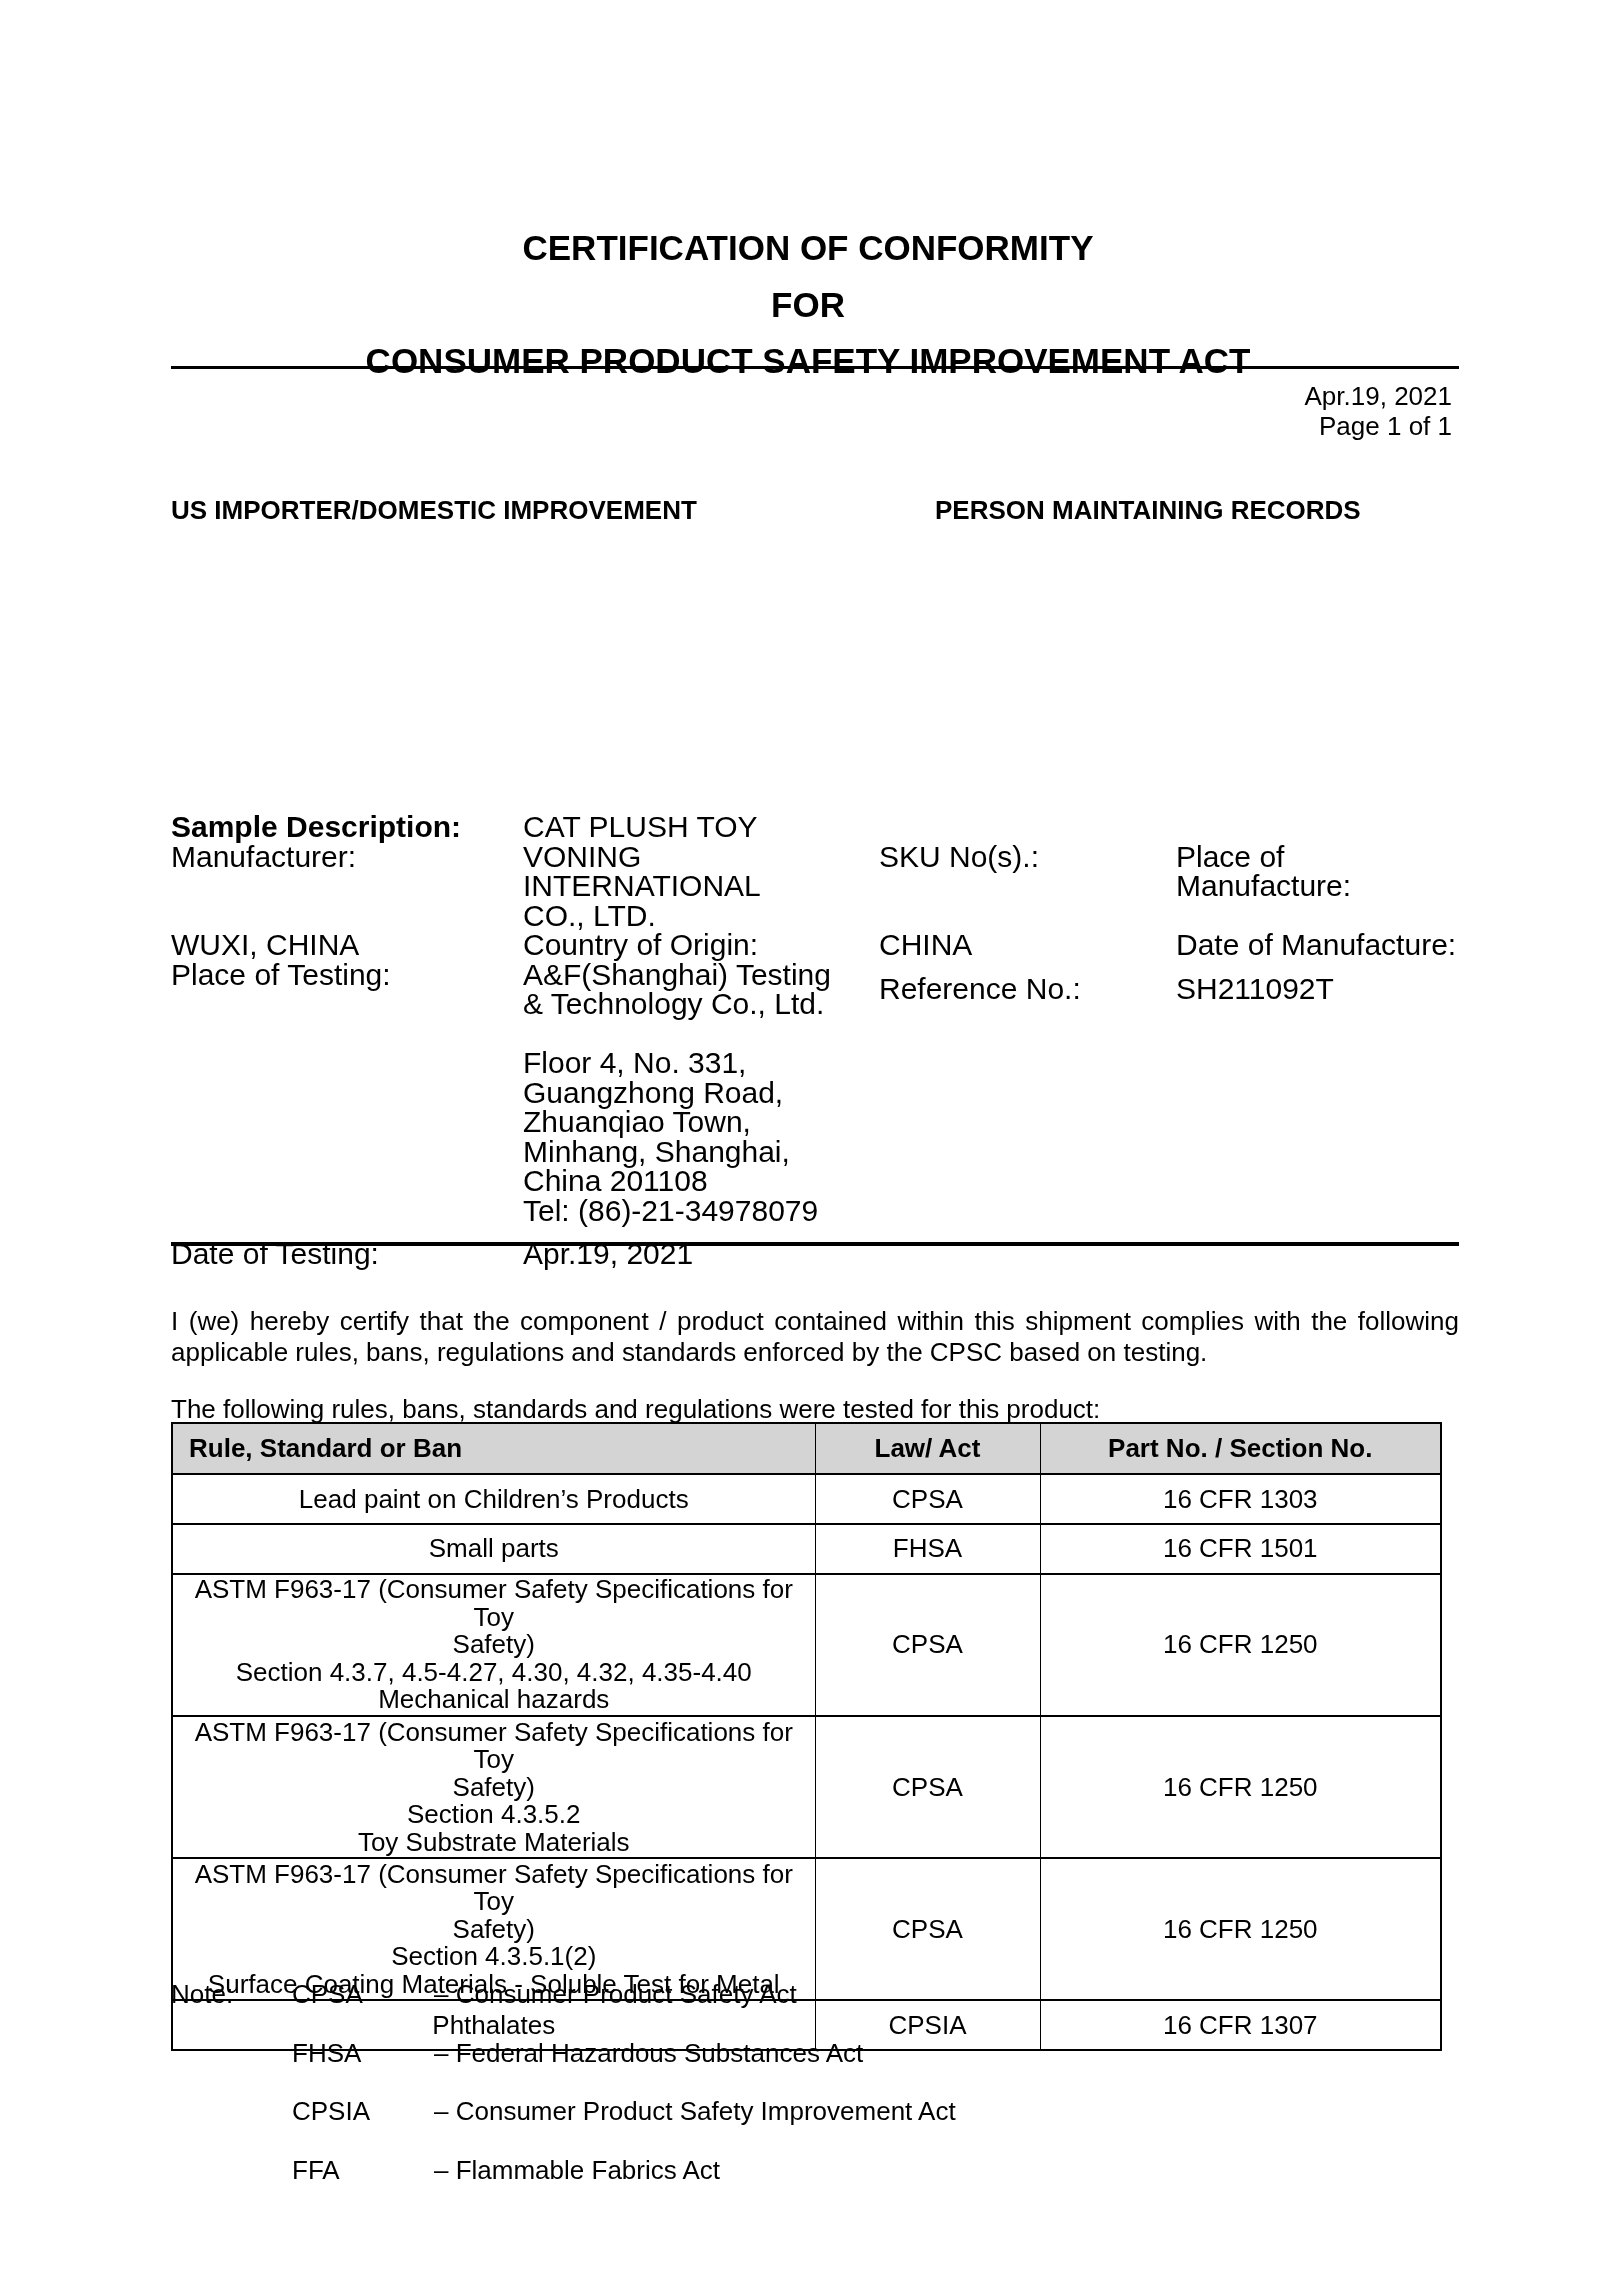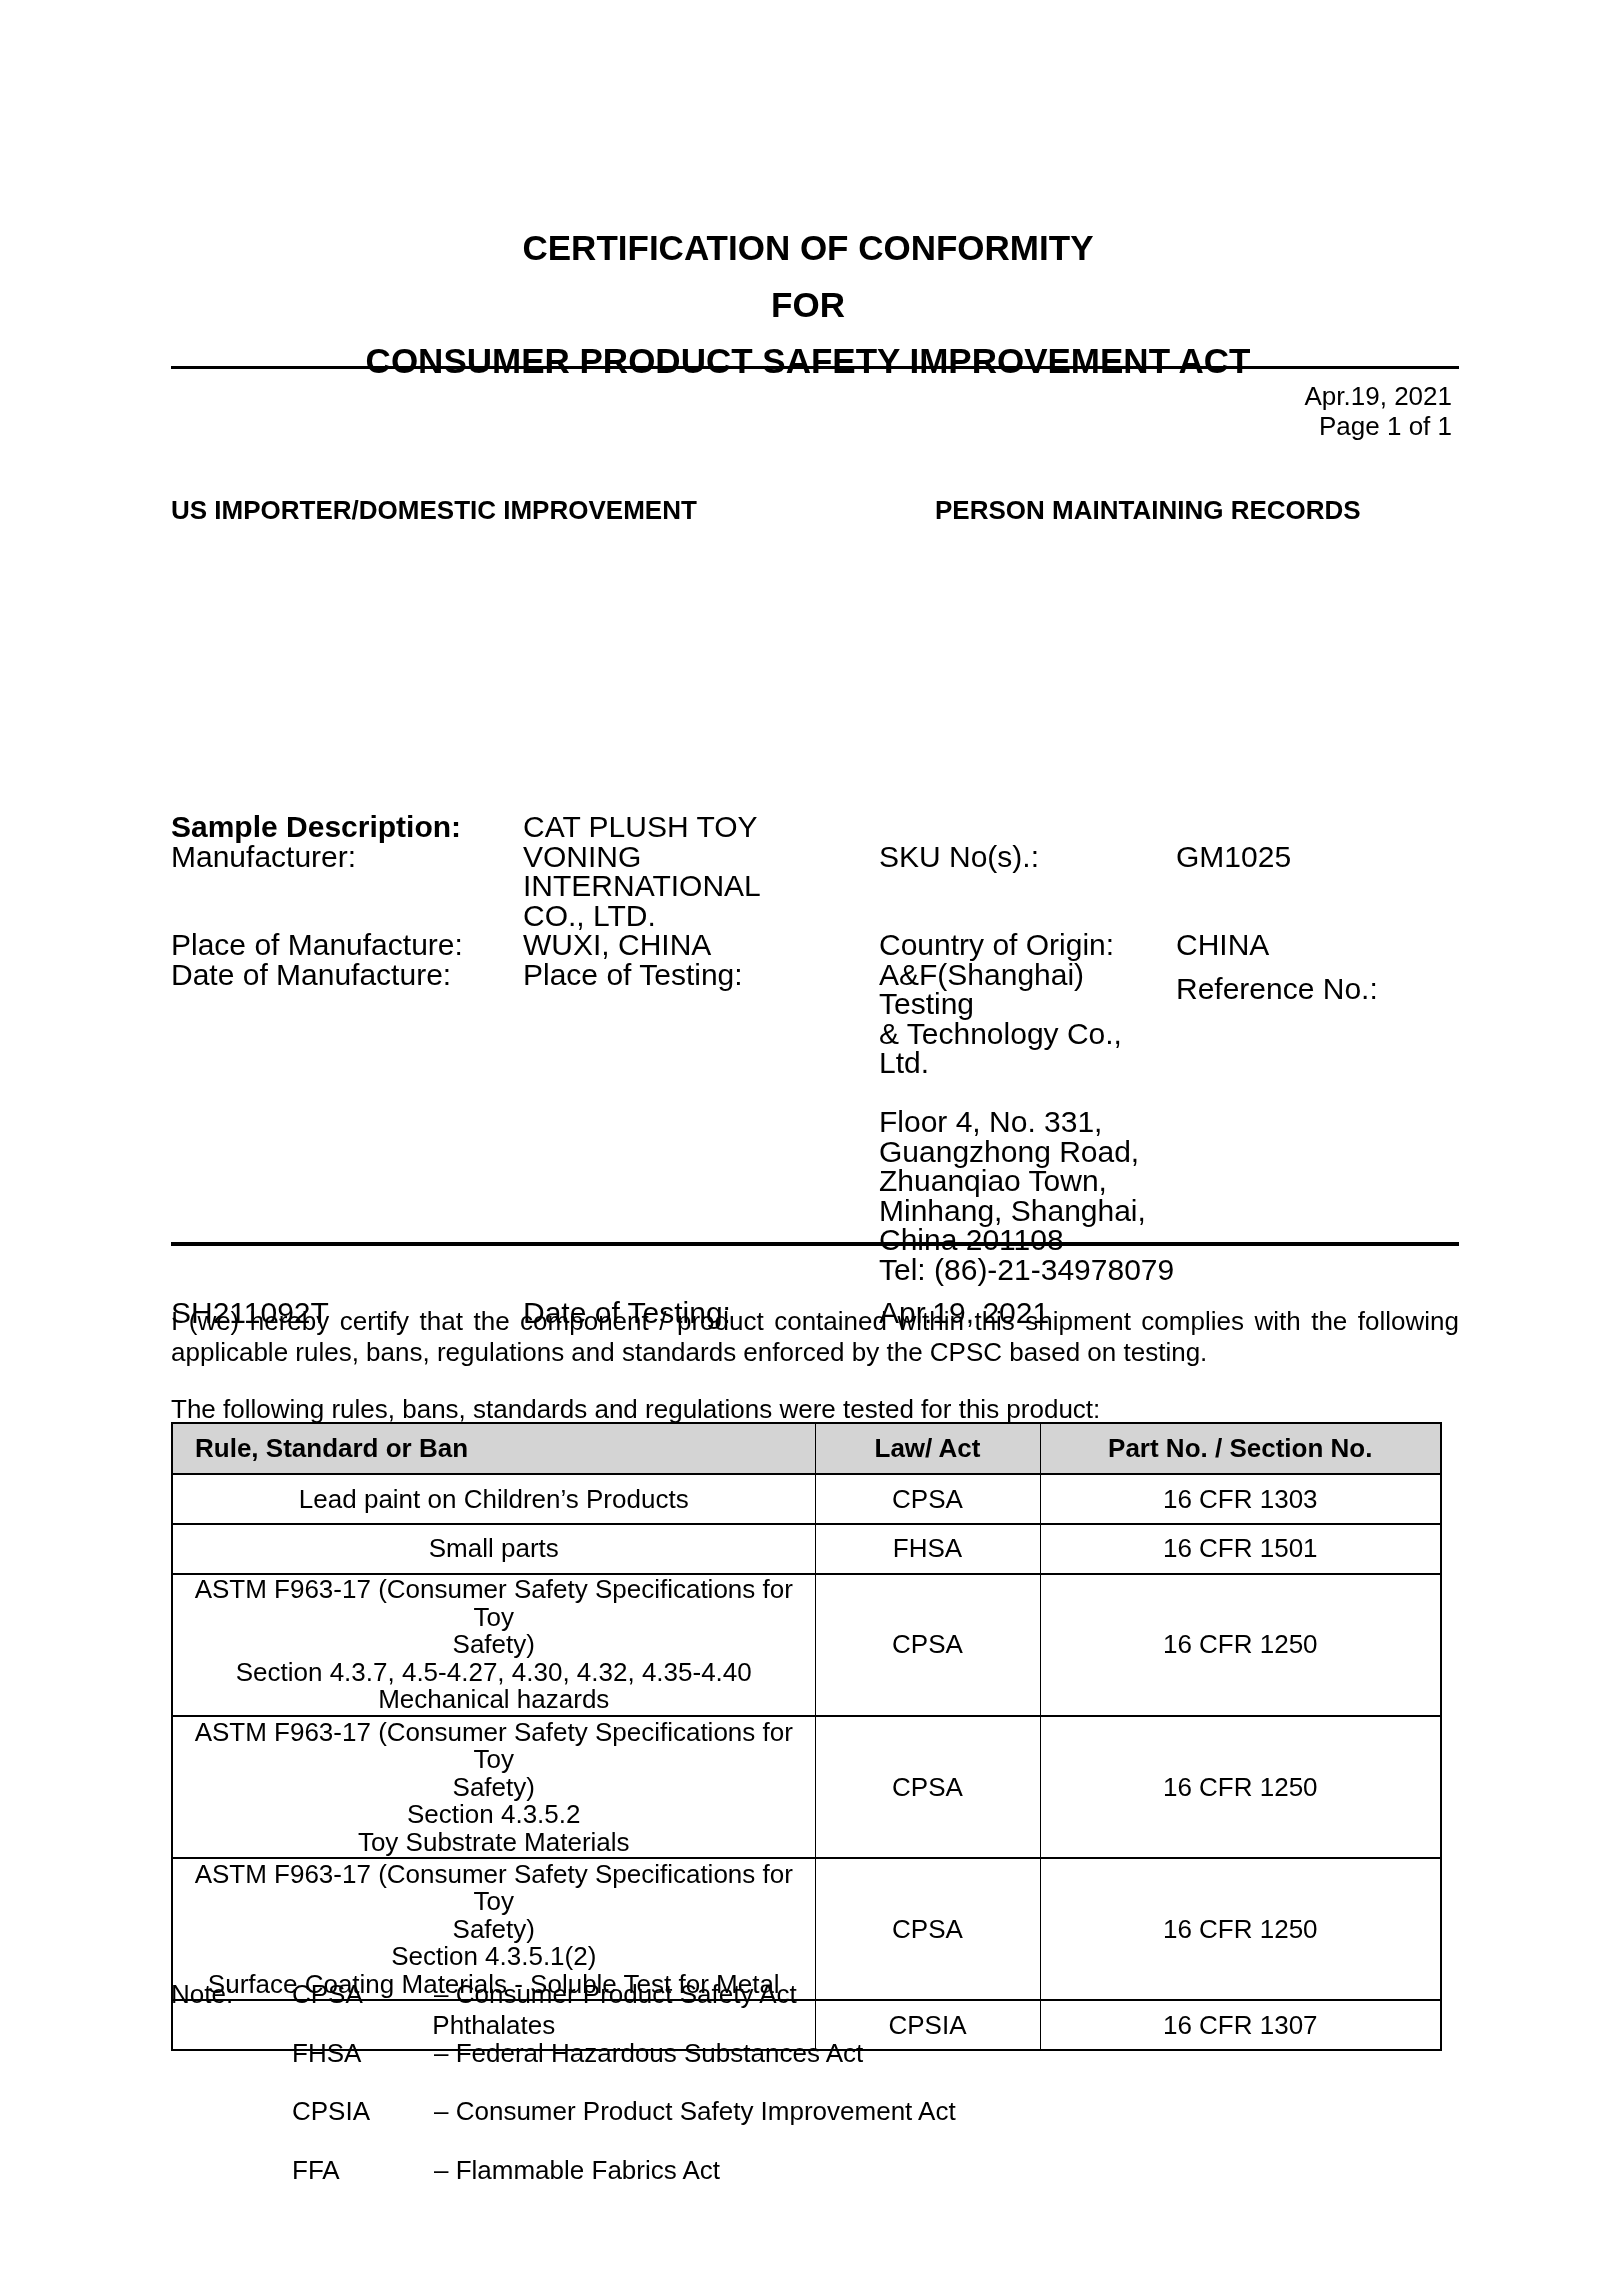--- a/index.html
+++ b/index.html
@@ -110,21 +110,21 @@
   }
   .rules-table { border: 2.6px solid #000; }
   .rules-table th {
     background: #d4d4d4;
     font-weight: bold;
     padding: 9.2px 6.5px;
     text-align: center;
     height: 31px;
     vertical-align: middle;
   }
-  .rules-table th.c1 { text-align: left; padding-left: 22px; }
+  .rules-table th.c1 { text-align: left; padding-left: 16px; }
   .col-rule { width: 643px; }
   .col-law  { width: 225px; }
   .col-part { width: 401px; }
   .rules-table td {
     text-align: center;
     vertical-align: middle;
     white-space: pre-line;
   }
   .rules-table tr.single td { padding: 9.2px 6.5px; line-height: 29.5px; }
   .rules-table tr.tall td   { padding: 1.3px 6.5px;  line-height: 27.5px; }
@@ -167,21 +167,20 @@
 
     <div class="cell bold">Sample Description:</div>
     <div class="cell">CAT PLUSH TOY</div>
     <div class="cell"></div>
     <div class="cell"></div>
 
     <div class="cell">Manufacturer:</div>
     <div class="cell">VONING INTERNATIONAL
 CO., LTD.</div>
     <div class="cell">SKU No(s).:</div>
-    <div class="cell">GM1025</div>
 
     <div class="cell">Place of Manufacture:</div>
     <div class="cell">WUXI, CHINA</div>
     <div class="cell">Country of Origin:</div>
     <div class="cell">CHINA</div>
 
     <div class="cell">Date of Manufacture:</div>
     <div class="cell">Place of Testing:</div>
     <div class="cell">A&amp;F(Shanghai) Testing
 &amp; Technology Co., Ltd.

